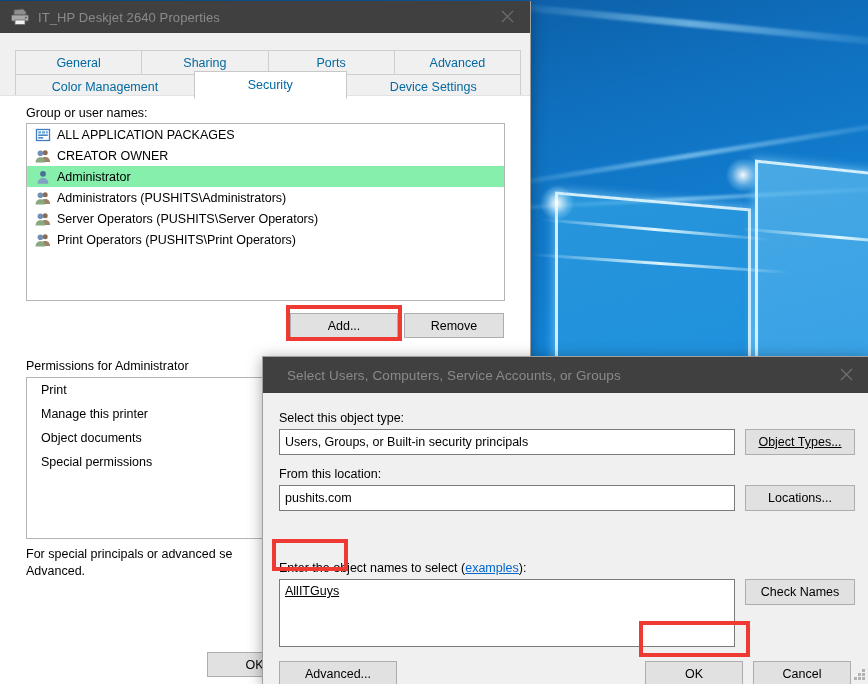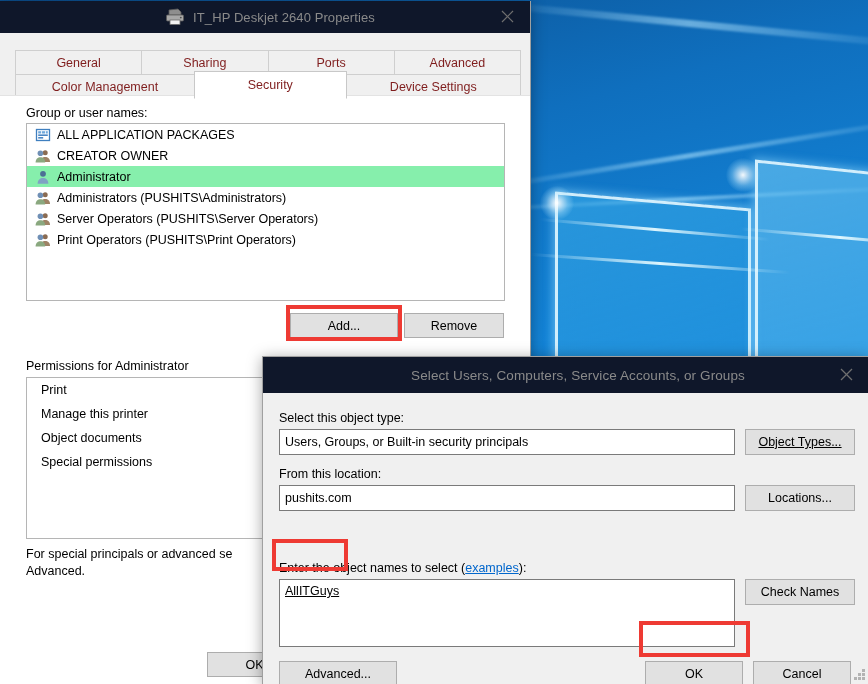--- a/index.html
+++ b/index.html
@@ -76,25 +76,24 @@
 
   
   .win {
     position: absolute;
     background: #f0f0f0;
     border: 1px solid #a0a0a0;
     box-shadow: 0 2px 14px rgba(0,0,0,0.35);
   }
   .titlebar {
     height: 32px;
-    background: #0f172a;
+    background: #404040;
     display: flex;
     align-items: center;
     position: relative;
-    justify-content: center;
   }
   .titlebar .ttl {
     font-size: 13px;
     color: #8a8a8a;
     letter-spacing: 0.1px;
     white-space: nowrap;
   }
   .close-x {
     position: absolute;
     top: 0; right: 0;
@@ -132,21 +131,21 @@
   .tabrow.r2 { top: 41px; }
   .tab {
     flex: 1 1 0;
     border: 1px solid #cfcfcf;
     border-bottom: none;
     background: #f0f0f0;
     display: flex;
     align-items: center;
     justify-content: center;
     font-size: 12.5px;
-    color: #7f1d1d;
+    color: #0369a1;
     margin-right: -1px;
     height: 25px;
     box-sizing: border-box;
   }
   .tab.active {
     background: #ffffff;
     border-color: #c8c8c8;
     position: relative;
     z-index: 5;
     height: 28px;

